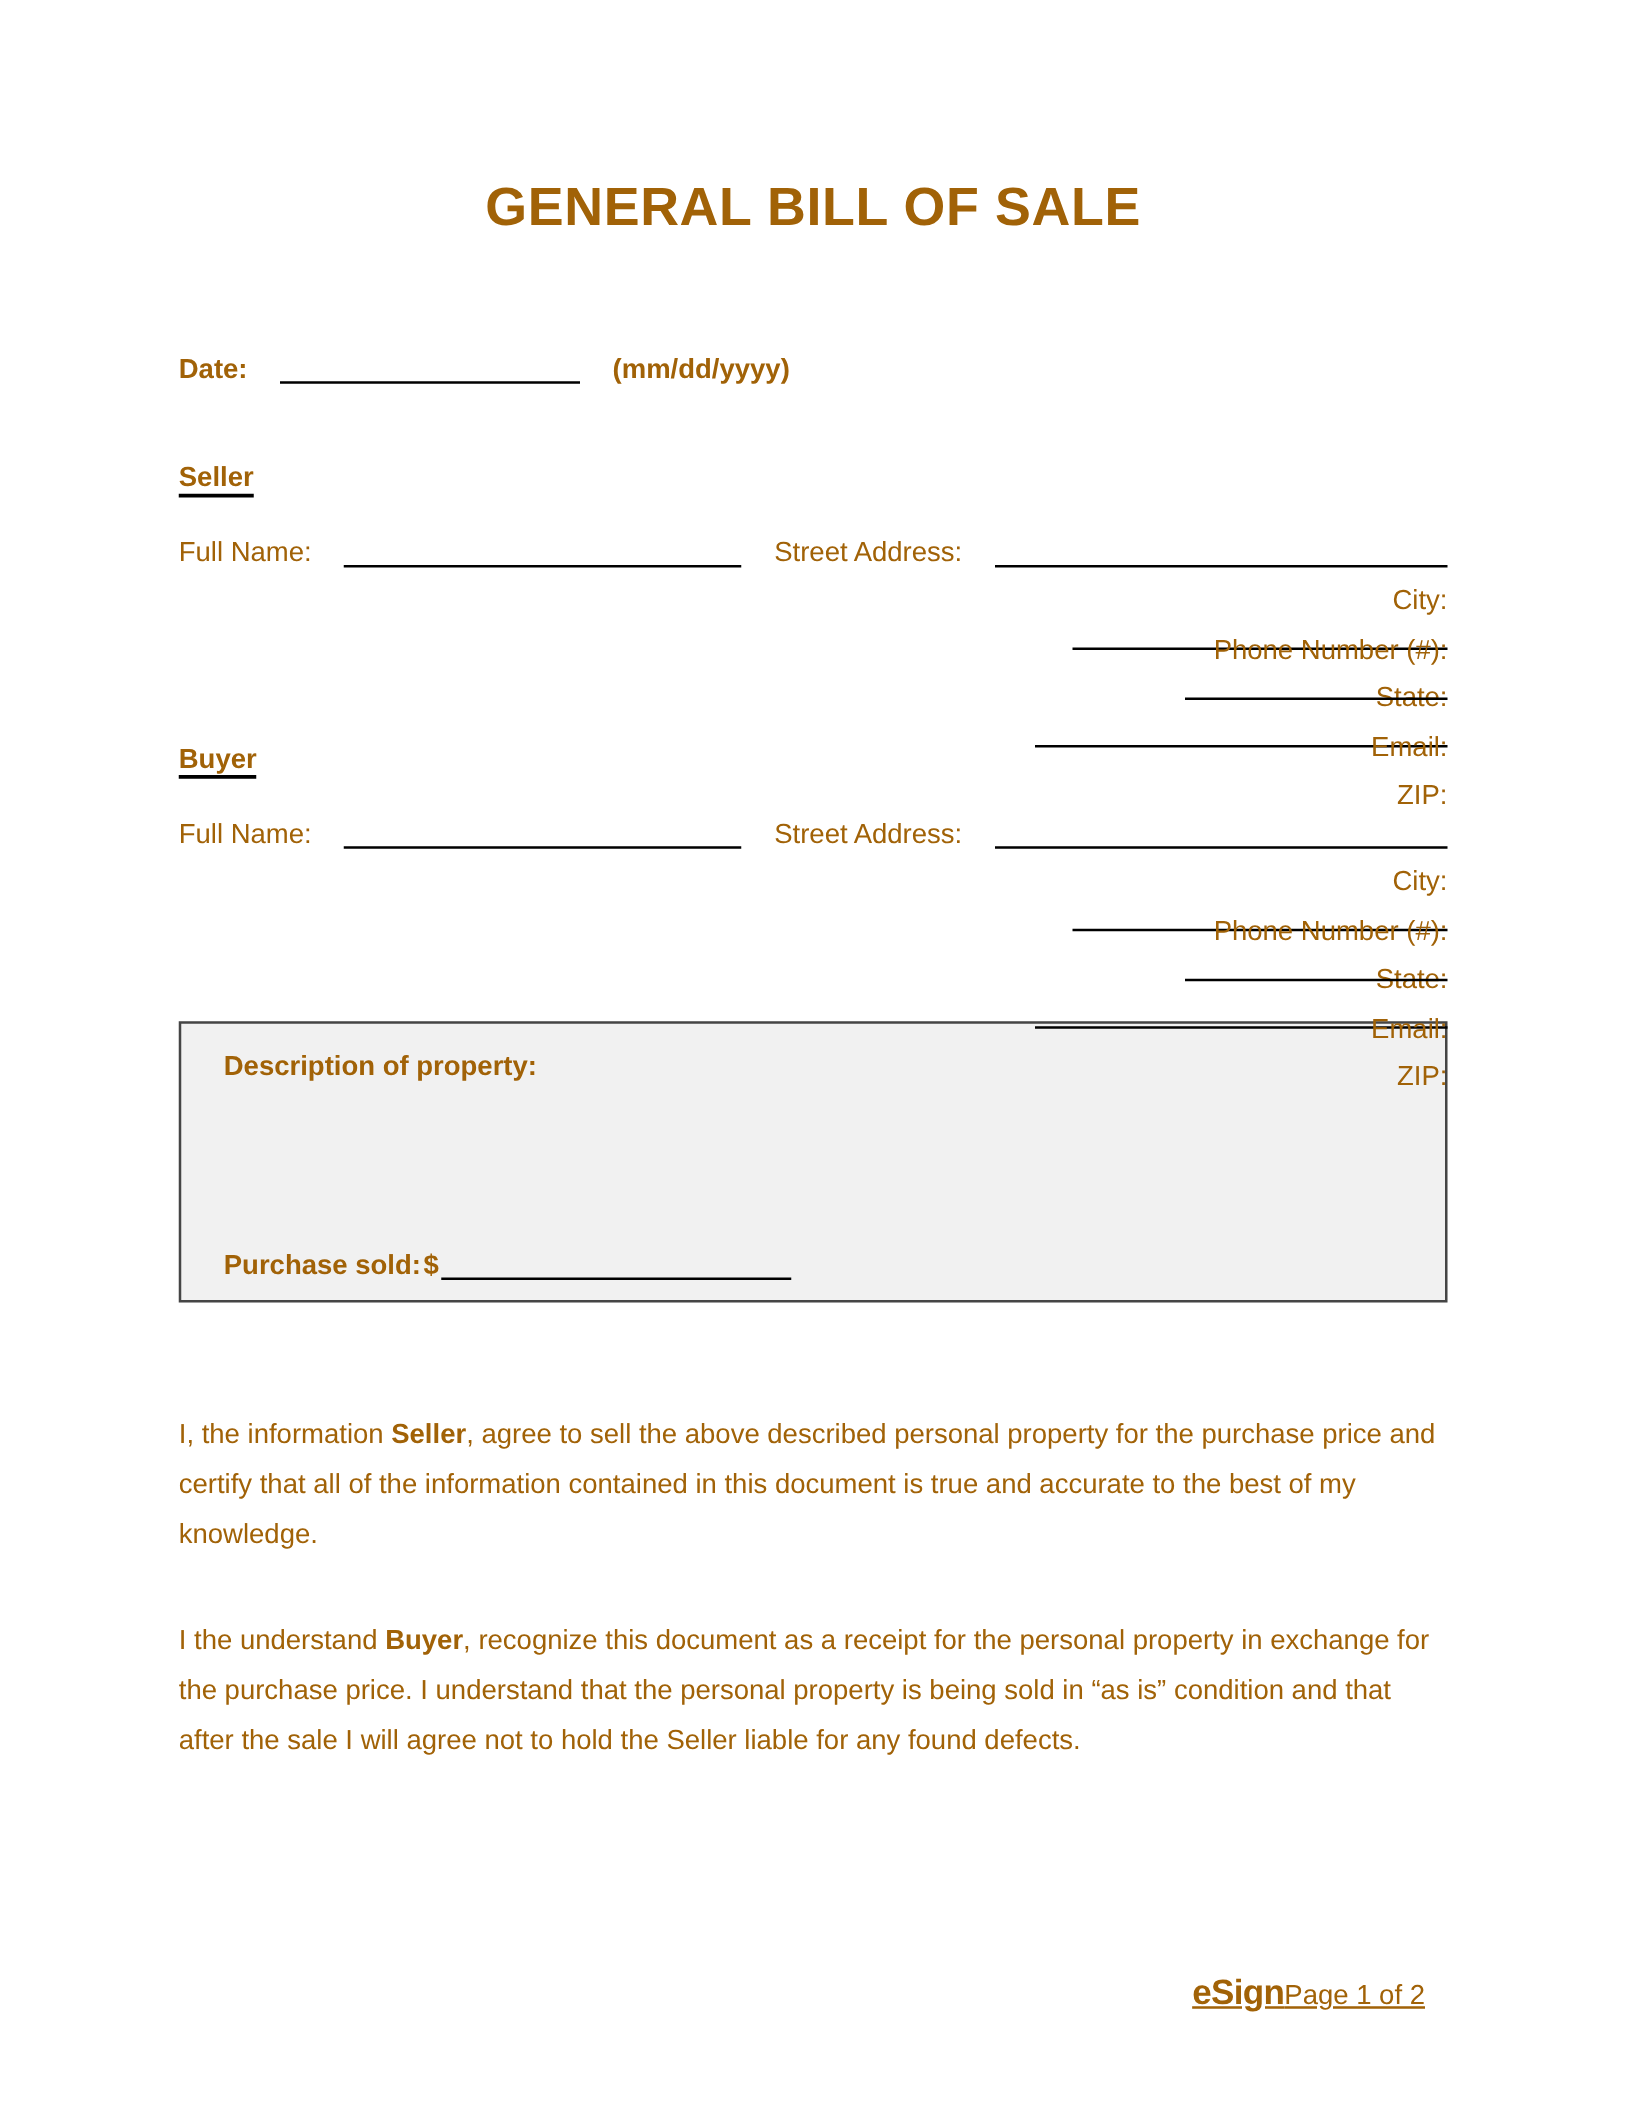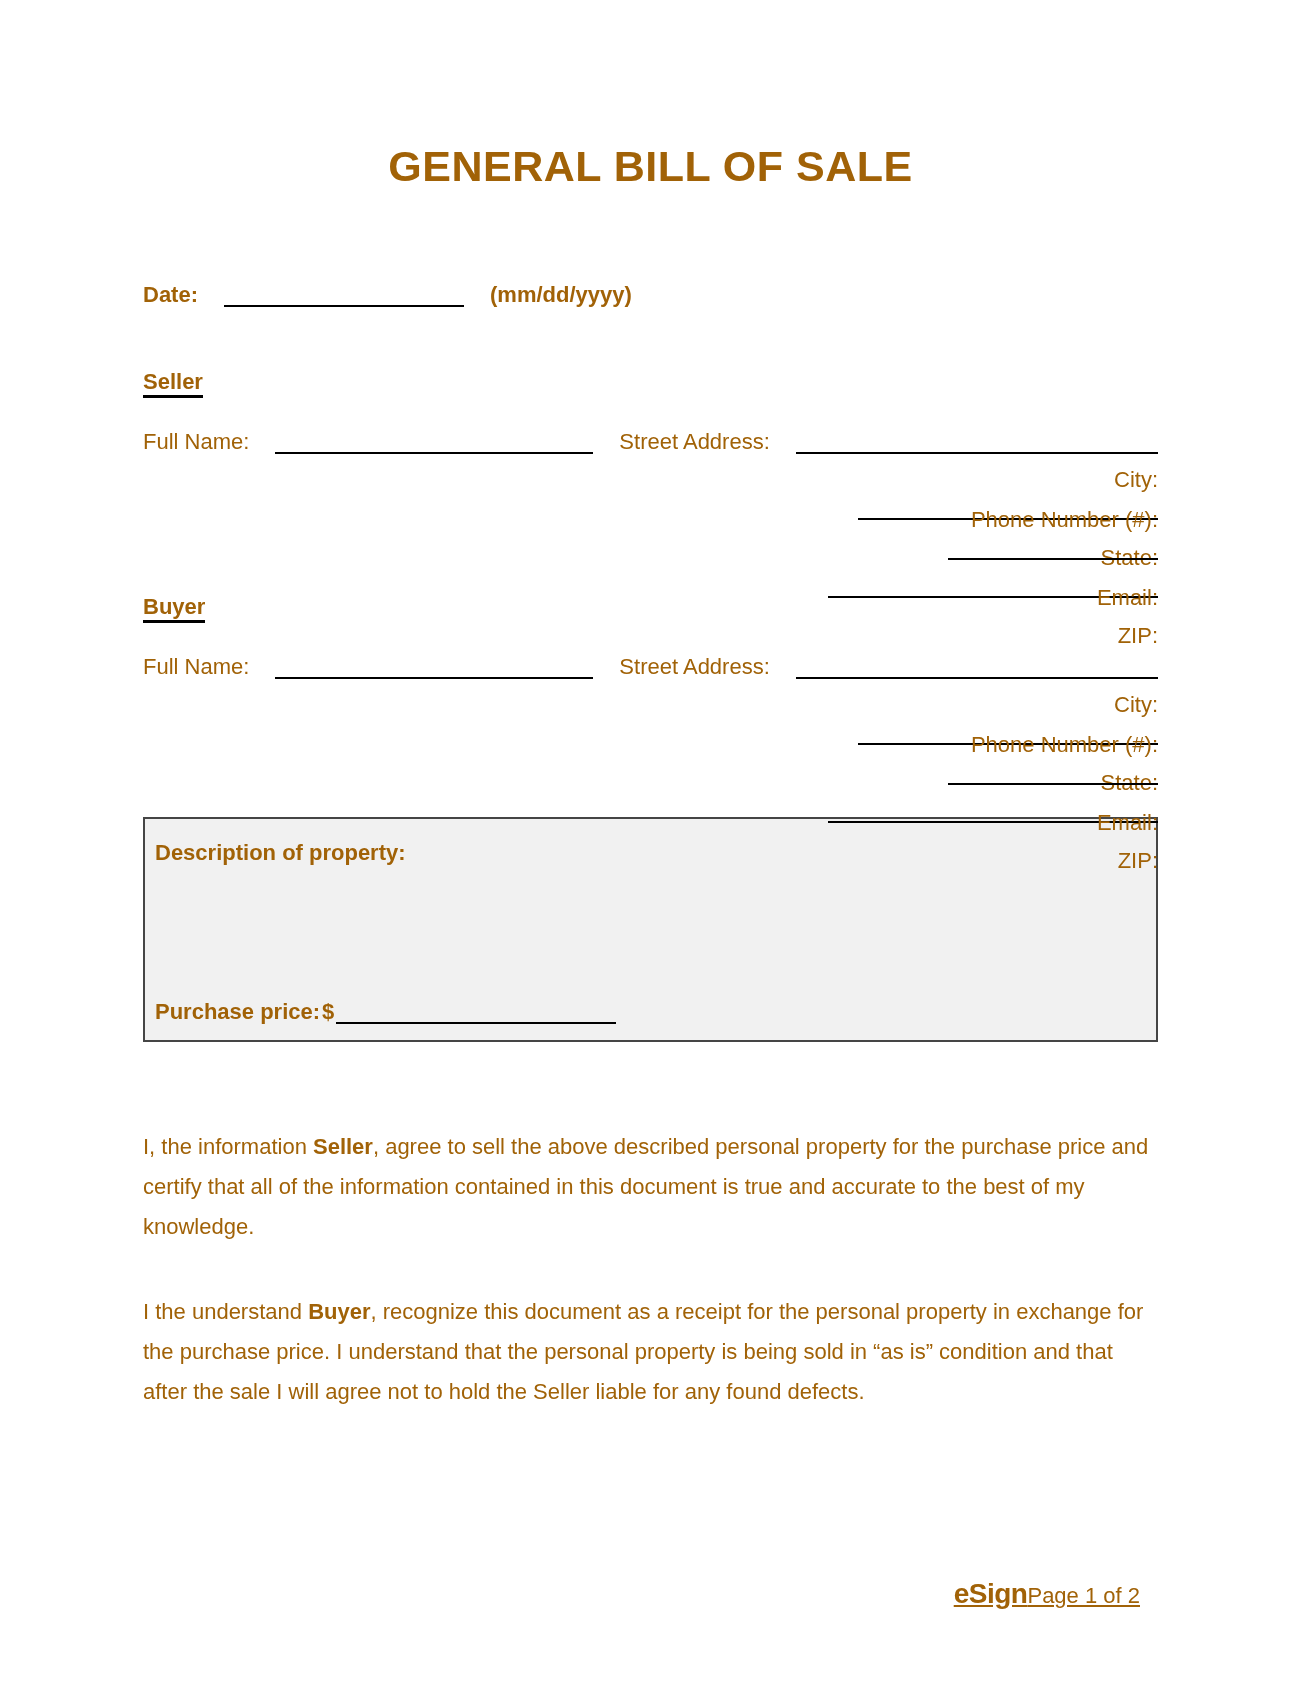--- a/index.html
+++ b/index.html
@@ -58,21 +58,21 @@
     display: inline-block;
   }
   .section-rows { margin-top: 30px; }
   .buyer-block .section-heading { margin-top: 60px; }
 
   .property-box {
     margin-top: 58px;
     height: 225px;
     background: #f1f1f1;
     border: 2px solid #454545;
-    padding: 21px 20px 16px 10px;
+    padding: 21px 20px 16px 34px;
     display: flex;
     flex-direction: column;
     justify-content: space-between;
   }
   .property-box .desc-label { font-weight: bold; }
   .price-row { display: flex; align-items: flex-end; gap: 2px; }
   .price-row .flabel { font-weight: bold; }
   .price-line { width: 280px; border-bottom: 2px solid #000000; height: 24px; }
 
   .para {
@@ -165,21 +165,21 @@
         </div>
       </div>
     </div>
 
     <div class="property-box">
       <div>
         <span class="desc-label">Description of property:</span>
         <div style="min-height:70px;"></div>
       </div>
       <div class="price-row">
-        <span class="flabel">Purchase price:</span>
+        <span class="flabel">Purchase sold:</span>
         <span class="flabel">$</span>
         <span class="price-line"></span>
       </div>
     </div>
 
     <p class="para first"><span>I, the information </span><b>Seller</b><span>, agree to sell the above described personal property for the purchase price and certify that all of the information contained in this document is true and accurate to the best of my knowledge.</span></p>
 
     <p class="para"><span>I the understand </span><b>Buyer</b><span>, recognize this document as a receipt for the personal property in exchange for the purchase price. I understand that the personal property is being sold in “as is” condition and that after the sale I will agree not to hold the Seller liable for any found defects.</span></p>
 
   </div>

